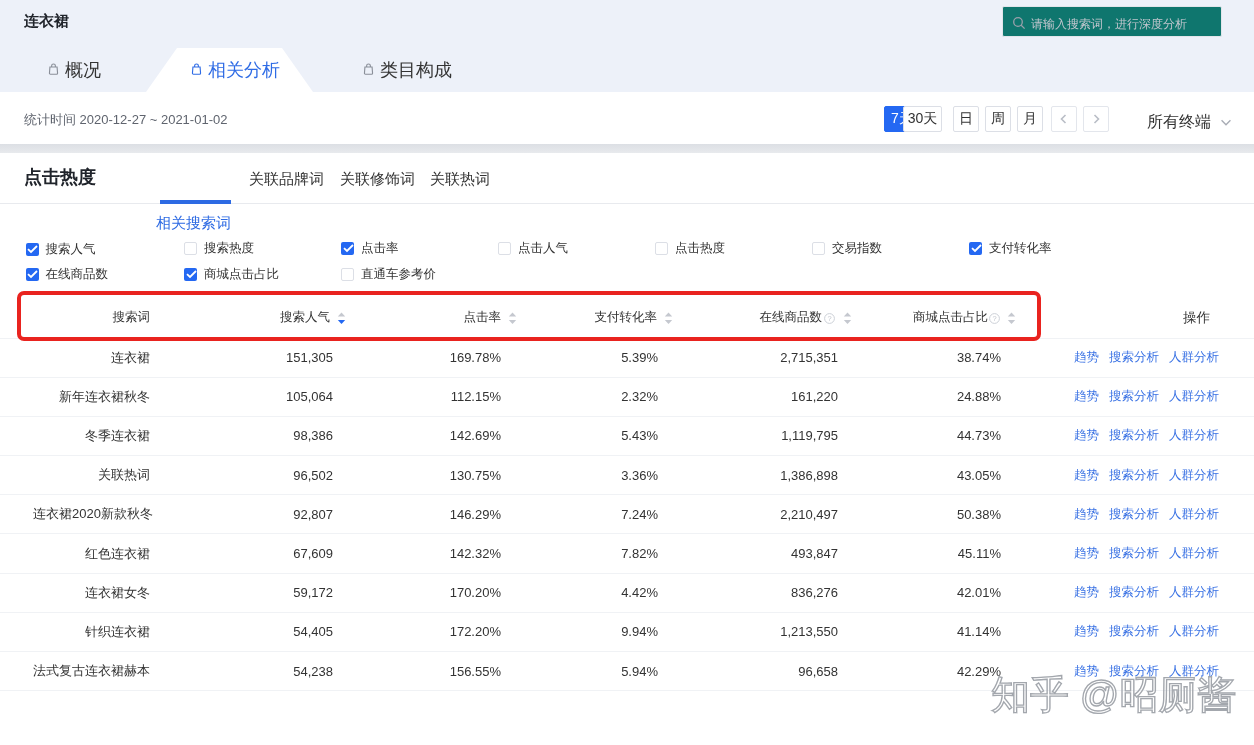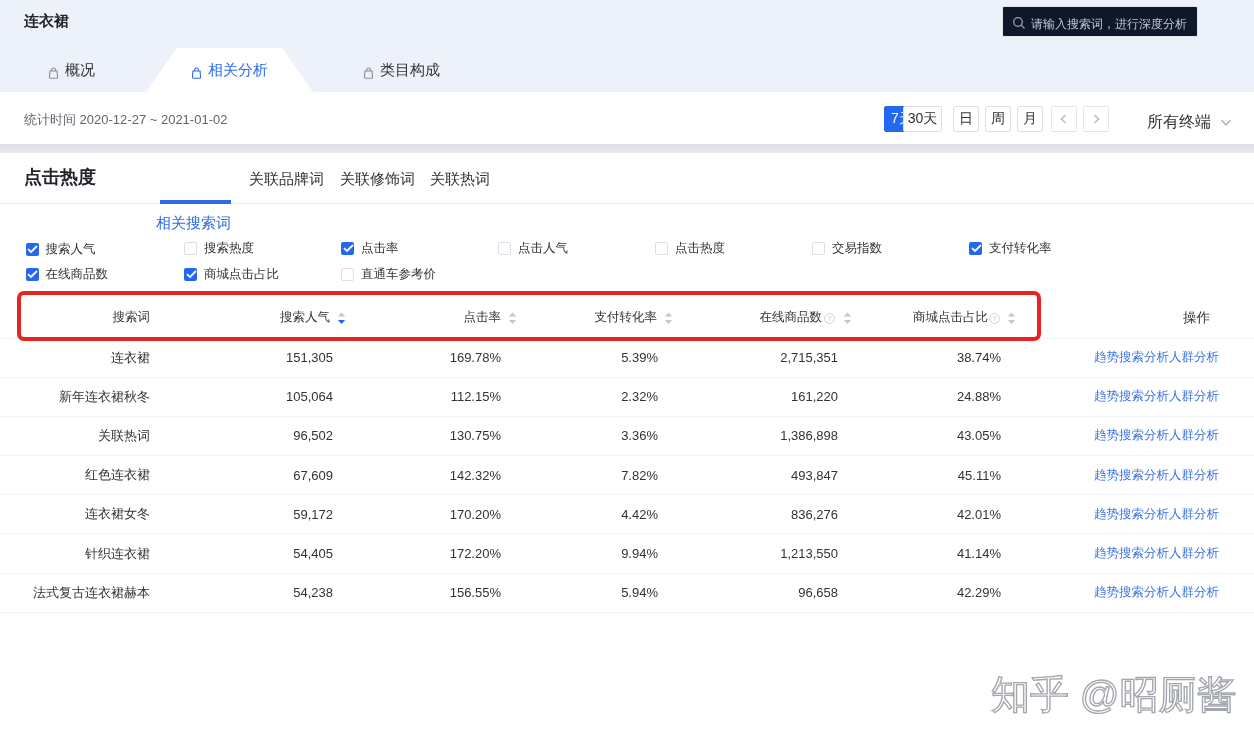--- a/index.html
+++ b/index.html
@@ -1,26 +1,26 @@
 <!DOCTYPE html>
 <html><head>
 <meta charset="utf-8">
 <style>
 * { margin:0; padding:0; box-sizing:border-box; }
 html,body { width:1254px; height:745px; }
 body { font-family:"Liberation Sans", sans-serif; position:relative; background:#fff; overflow:hidden; color:#333; }
 
 .top { position:absolute; left:0; top:0; width:1254px; height:92px; background:#edf1f9; }
 .pagetitle { position:absolute; left:24px; top:12px; font-size:15px; font-weight:bold; color:#20242b; }
-.searchbox { position:absolute; left:1002px; top:6px; width:196px; height:31px; background:#0f172a; border:1px solid #e2e5ea; border-radius:2px; }
+.searchbox { position:absolute; left:1002px; top:6px; width:220px; height:31px; background:#0f766e; border:1px solid #e2e5ea; border-radius:2px; }
 .searchbox .ph { position:absolute; left:28px; top:9px; font-size:12px; color:#c2c6ce; }
 .searchbox svg { position:absolute; left:9px; top:9px; }
 .tabtrap { position:absolute; left:146px; top:48px; width:167px; height:44px; background:#fff;
   -webkit-clip-path:polygon(0 100%, 31px 0, 136px 0, 100% 100%); clip-path:polygon(0 100%, 31px 0, 136px 0, 100% 100%); }
-.toptab { position:absolute; top:60px; height:20px; font-size:15px; display:flex; align-items:flex-end; }
+.toptab { position:absolute; top:60px; height:20px; font-size:18px; display:flex; align-items:center; }
 .toptab svg { margin-right:5px; margin-top:-2px; }
 .toptab.on { color:#2e6be5; }
 
 .statsbar { position:absolute; left:0; top:92px; width:1254px; height:52px; background:#fff; }
 .stattime { position:absolute; left:24px; top:19px; font-size:13px; color:#5f646e; }
 .btn { position:absolute; top:14px; height:26px; border:1px solid #dcdfe6; background:#fff; border-radius:2px; font-size:14px; color:#333; display:flex; align-items:center; justify-content:center; }
 .btn.on { background:#2468f2; border-color:#2468f2; color:#fff; }
 .btn.nav { border-color:#e3e6ec; }
 .terminal { position:absolute; left:1147px; top:20px; font-size:16px; color:#333; }
 .grayband { position:absolute; left:0; top:144px; width:1254px; height:10px; background:linear-gradient(#dcdfe4,#e9ebee); }
@@ -41,21 +41,21 @@
 th,td { font-weight:normal; font-size:13px; color:#333; padding:0; white-space:nowrap; overflow:visible; }
 thead th { height:40px; font-size:12.5px; }
 tbody td { height:39.2px; border-top:1px solid #f0f2f5; }
 tbody tr:last-child td { border-bottom:1px solid #f0f2f5; }
 .ar { text-align:right; }
 .al { text-align:right; padding-left:33px; }
 .hd { position:relative; }
 .hd .ic { position:absolute; }
 .ops { text-align:right; padding-right:35px; }
 th.ops { padding-right:44px; font-size:13.5px; }
-.ops a { color:#3a72e4; text-decoration:none; margin-left:0; font-size:12.5px; }
+.ops a { color:#3a72e4; text-decoration:none; margin-left:10px; font-size:12.5px; }
 .redbox { position:absolute; left:17px; top:138px; width:1024px; height:50px; border:4px solid #e9231f; border-radius:7px; pointer-events:none; }
 .wm { position:absolute; left:991px; top:515px; font-size:39px; font-weight:normal; color:transparent; -webkit-text-stroke:1.35px rgba(158,162,169,0.95); white-space:nowrap; }
 </style>
 </head>
 <body>
 <div class="top">
   <div class="pagetitle">连衣裙</div>
   <div class="searchbox">
     <svg width="14" height="14" viewBox="0 0 14 14">
         <circle cx="6" cy="6" r="4.3" fill="none" stroke="#9aa0ab" stroke-width="1.3"></circle>
@@ -203,29 +203,47 @@
       <tr>
           <td class="al">新年连衣裙秋冬</td>
           <td class="ar">105,064</td>
           <td class="ar">112.15%</td>
           <td class="ar">2.32%</td>
           <td class="ar">161,220</td>
           <td class="ar">24.88%</td>
           <td class="ops"><a>趋势</a><a>搜索分析</a><a>人群分析</a></td>
         </tr>
       <tr>
+          <td class="al">冬季连衣裙</td>
+          <td class="ar">98,386</td>
+          <td class="ar">142.69%</td>
+          <td class="ar">5.43%</td>
+          <td class="ar">1,119,795</td>
+          <td class="ar">44.73%</td>
+          <td class="ops"><a>趋势</a><a>搜索分析</a><a>人群分析</a></td>
+        </tr>
+      <tr>
           <td class="al">关联热词</td>
           <td class="ar">96,502</td>
           <td class="ar">130.75%</td>
           <td class="ar">3.36%</td>
           <td class="ar">1,386,898</td>
           <td class="ar">43.05%</td>
           <td class="ops"><a>趋势</a><a>搜索分析</a><a>人群分析</a></td>
         </tr>
       <tr>
+          <td class="al">连衣裙2020新款秋冬</td>
+          <td class="ar">92,807</td>
+          <td class="ar">146.29%</td>
+          <td class="ar">7.24%</td>
+          <td class="ar">2,210,497</td>
+          <td class="ar">50.38%</td>
+          <td class="ops"><a>趋势</a><a>搜索分析</a><a>人群分析</a></td>
+        </tr>
+      <tr>
           <td class="al">红色连衣裙</td>
           <td class="ar">67,609</td>
           <td class="ar">142.32%</td>
           <td class="ar">7.82%</td>
           <td class="ar">493,847</td>
           <td class="ar">45.11%</td>
           <td class="ops"><a>趋势</a><a>搜索分析</a><a>人群分析</a></td>
         </tr>
       <tr>
           <td class="al">连衣裙女冬</td>

